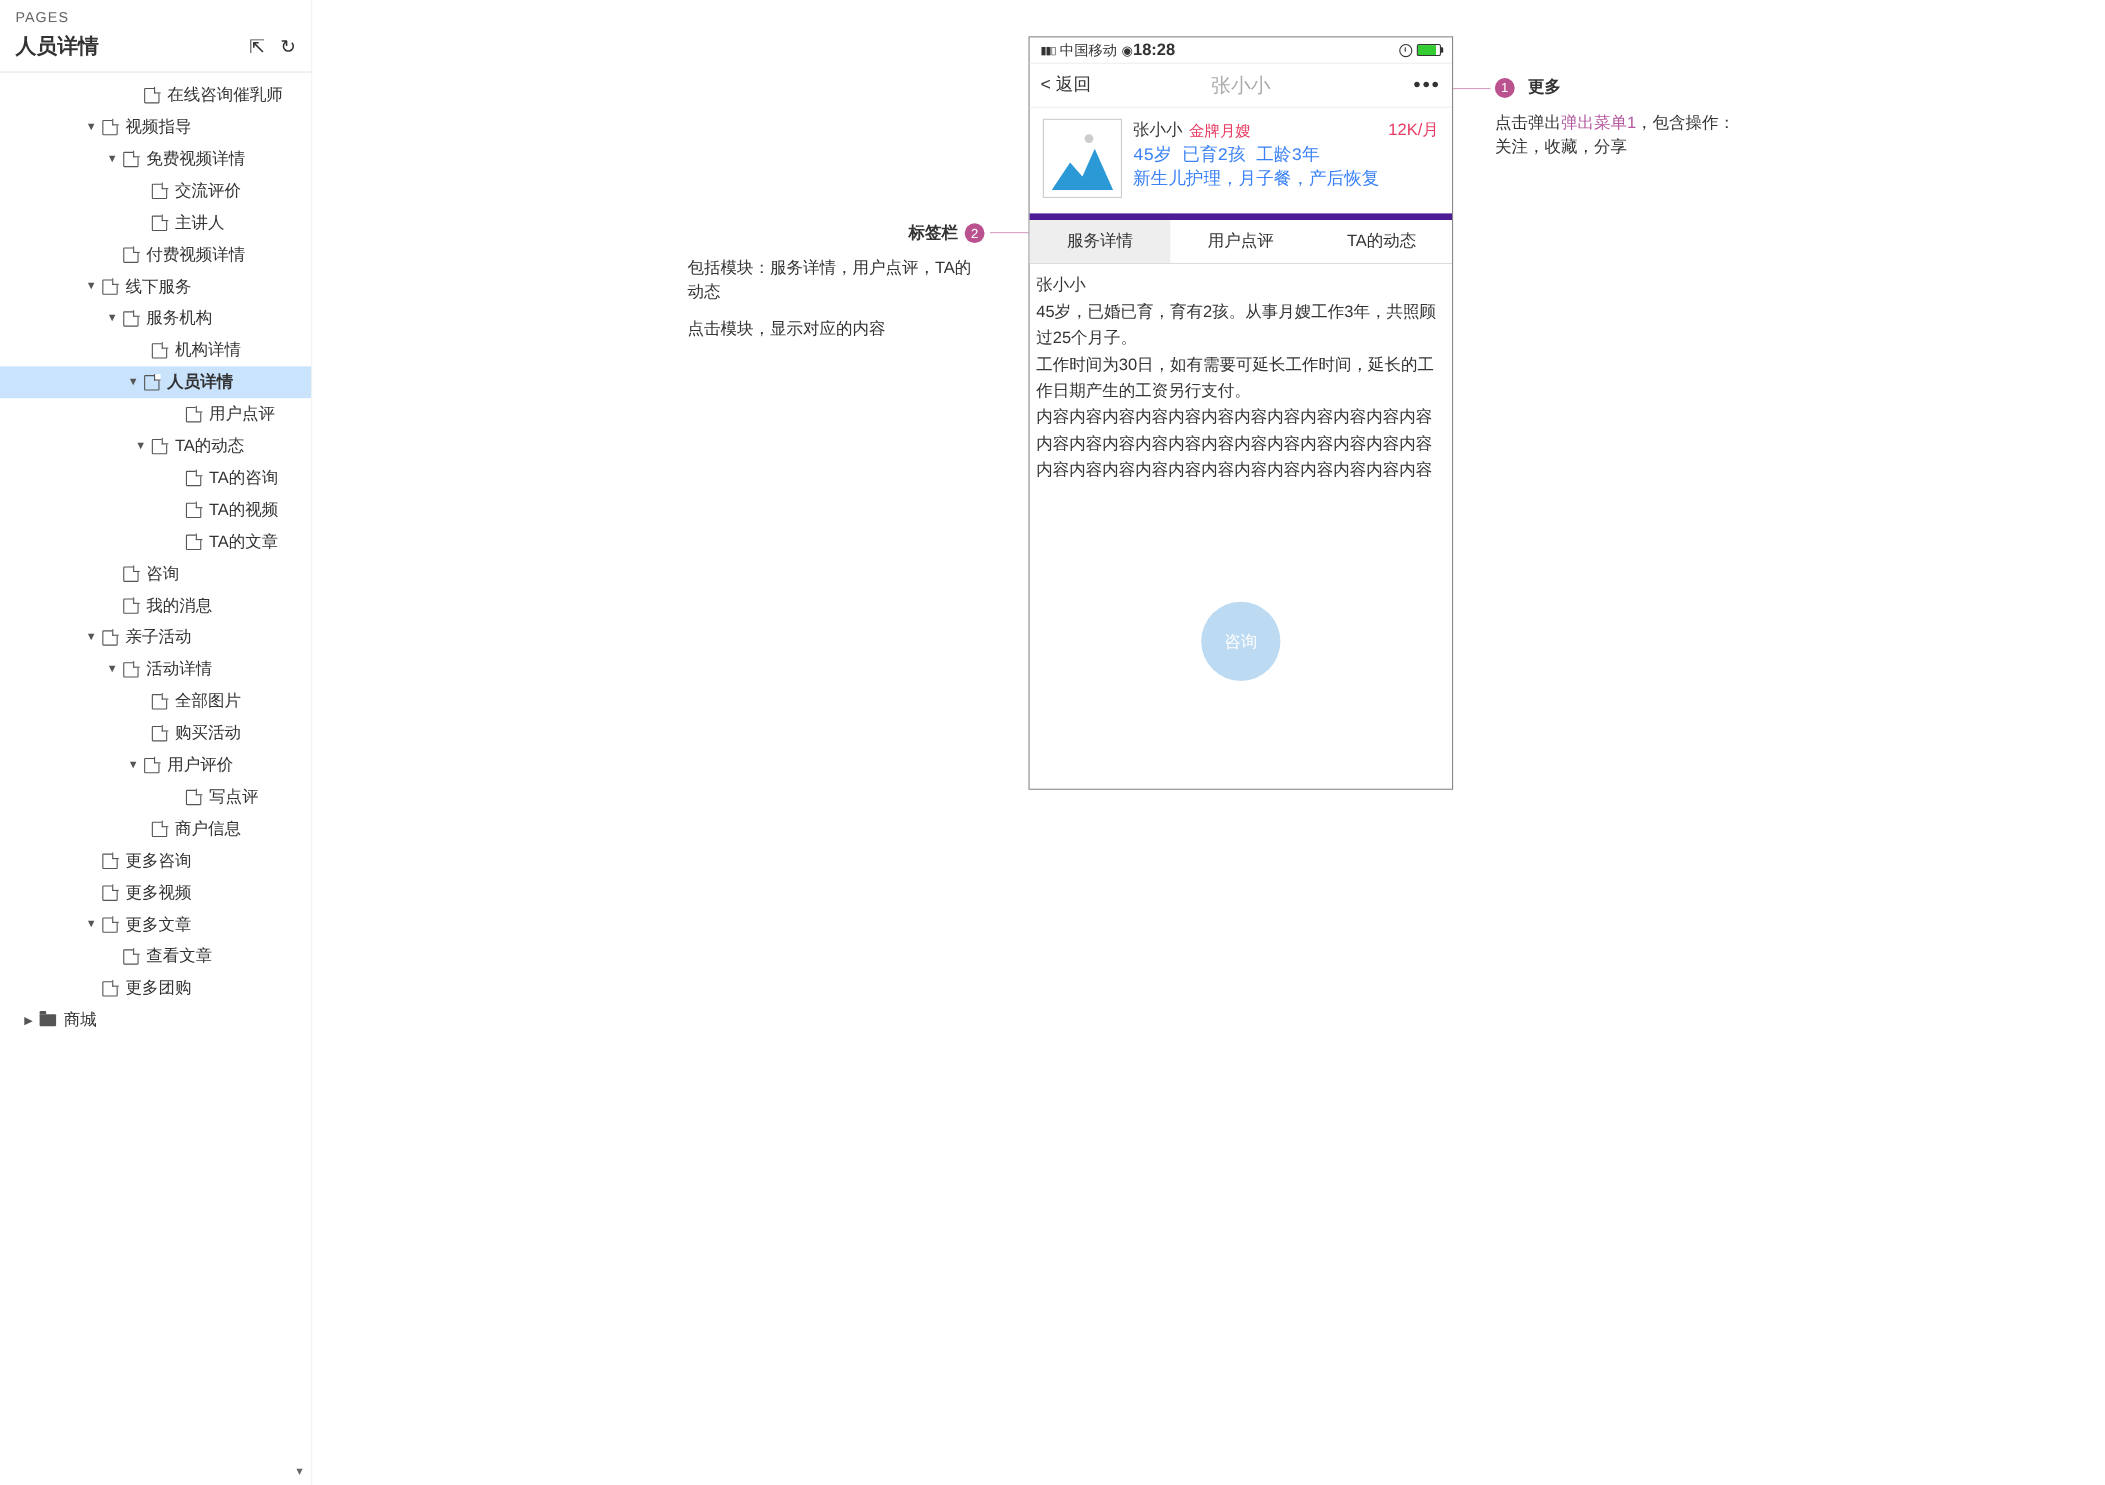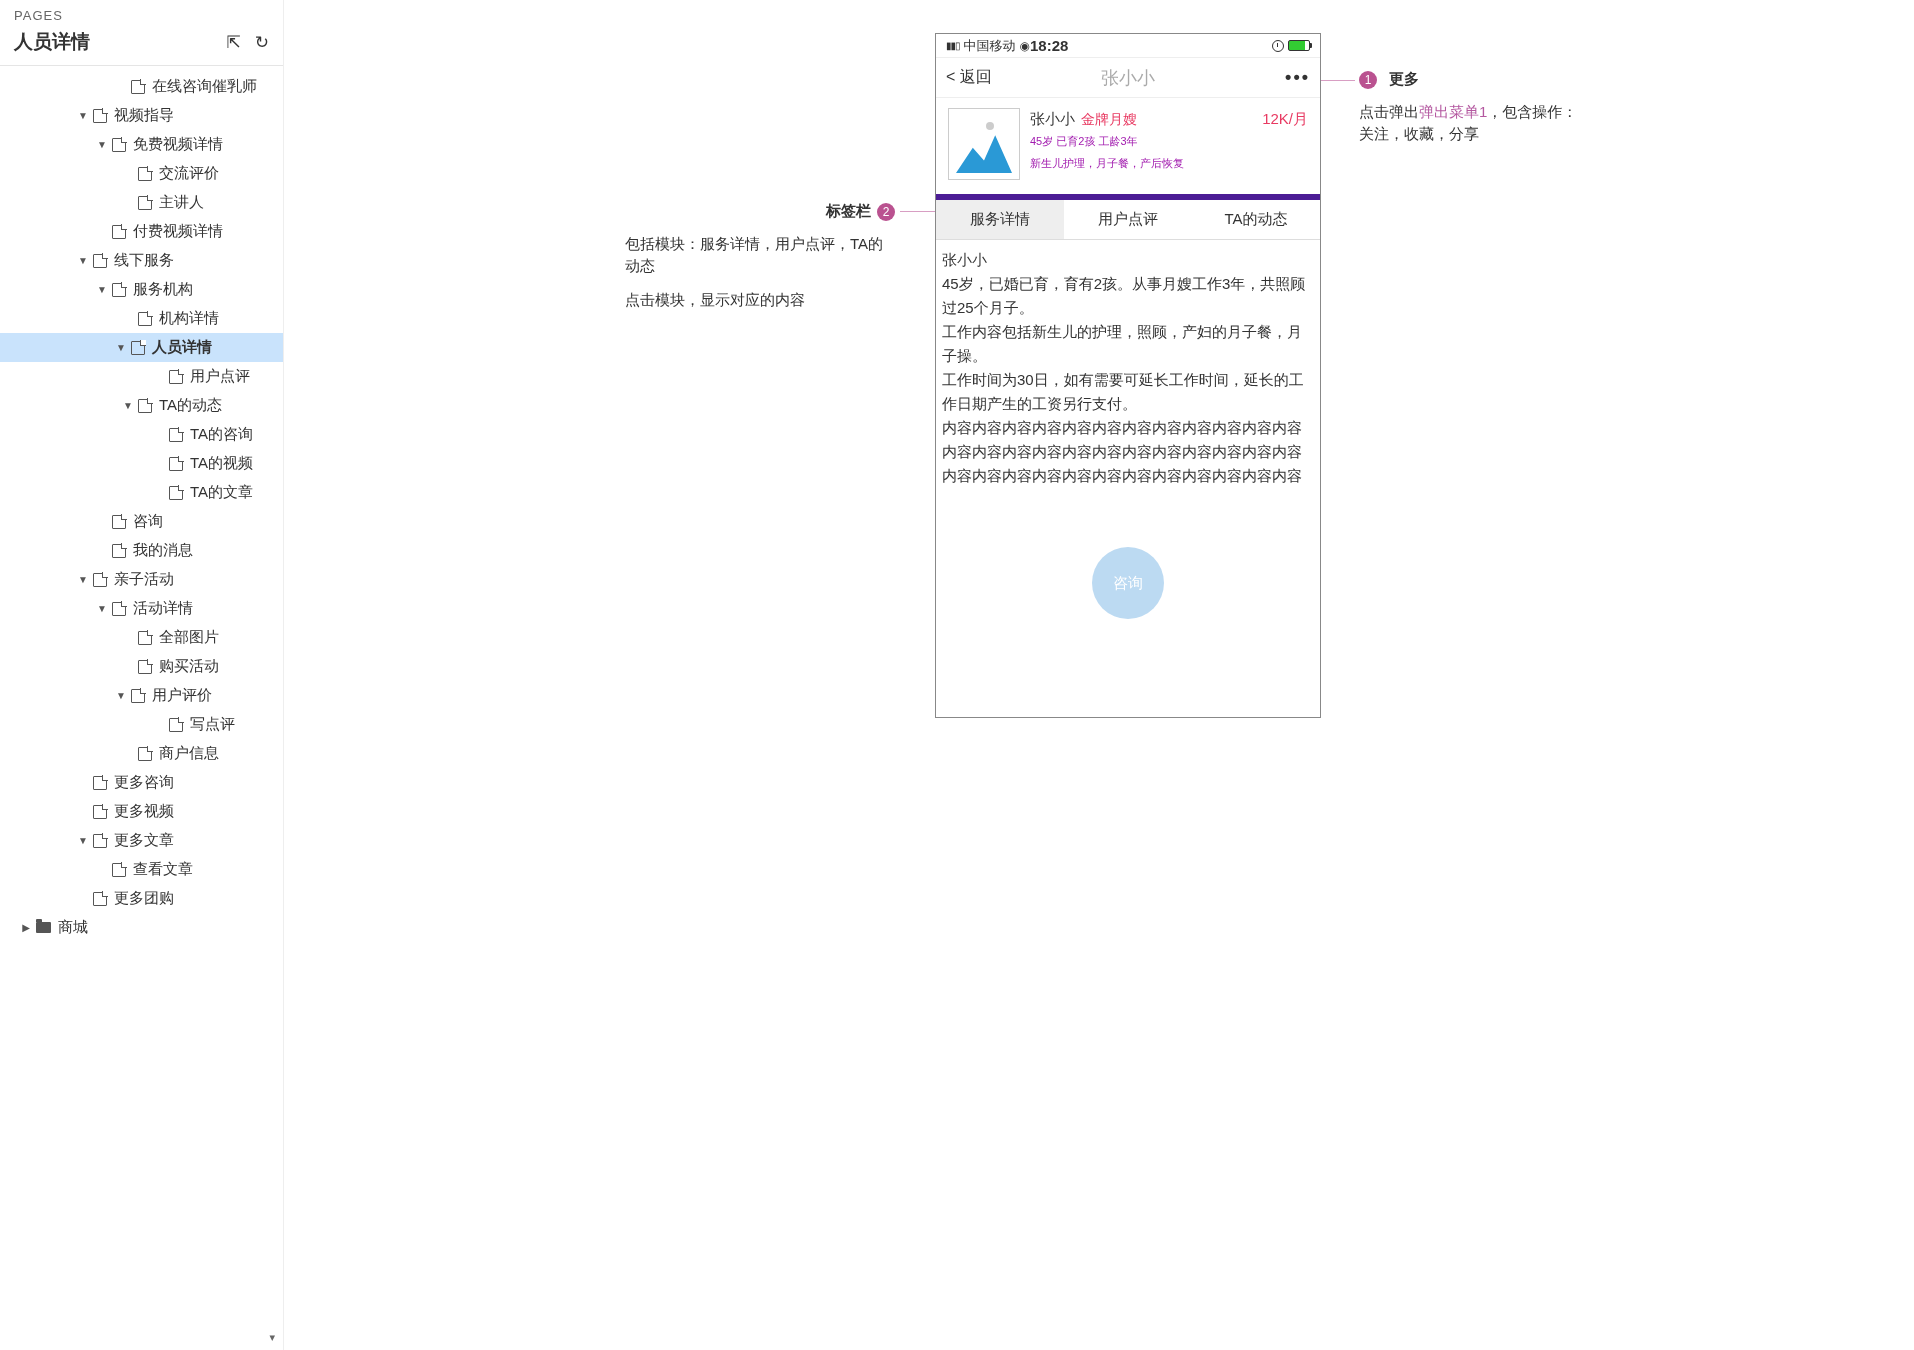--- a/index.html
+++ b/index.html
@@ -57,21 +57,21 @@
   .avatar-box { width: 72px; height: 72px; border: 1px solid #ccc; display: flex; align-items: flex-end; justify-content: center; padding: 6px; margin-right: 10px; flex-shrink: 0; }
   .avatar-img { width: 56px; height: 42px; background: #2a99d6; clip-path: polygon(0 100%, 30% 40%, 50% 70%, 70% 10%, 100% 100%); }
   .avatar-sun { width: 8px; height: 8px; border-radius: 50%; background: #ccc; position: absolute; }
   .avatar-wrap { position: relative; }
   .avatar-wrap .avatar-sun { position: absolute; top: 14px; left: 38px; }
   .profile-info { flex: 1; font-size: 15px; line-height: 22px; }
   .profile-row1 { display: flex; align-items: center; }
   .p-name { color: #333; margin-right: 6px; }
   .p-badge { color: #e83a62; font-size: 14px; }
   .p-price { margin-left: auto; color: #e83a62; font-size: 15px; }
-  .profile-line { color: #a21caf; font-size: 11px; }
+  .profile-line { color: #3b82f6; font-size: 16px; font-family: Liberation Mono, monospace; }
   
   .tabs { display: flex; border-top: 6px solid #4c1d95; border-bottom: 1px solid #ddd; }
   .tab { flex: 1; text-align: center; padding: 10px 0; font-size: 15px; cursor: pointer; }
   .tab.active { background: #eee; }
   
   .detail-body { padding: 8px 6px; font-size: 15px; line-height: 24px; color: #333; word-break: break-all; }
   
   .consult-circle { position: absolute; left: 50%; transform: translateX(-50%); bottom: 98px; width: 72px; height: 72px; border-radius: 50%; background: #bcdaf2; display: flex; align-items: center; justify-content: center; color: #fff; font-size: 15px; cursor: pointer; }
   
   
@@ -300,21 +300,20 @@
       </div>
     </div>
     <div class="tabs">
       <div class="tab active">服务详情</div>
       <div class="tab">用户点评</div>
       <div class="tab">TA的动态</div>
     </div>
     <div class="detail-body" id="detail-body">
         <div>张小小</div>
         <div>45岁，已婚已育，育有2孩。从事月嫂工作3年，共照顾过25个月子。</div>
-        <div>工作内容包括新生儿的护理，照顾，产妇的月子餐，月子操。</div>
         <div>工作时间为30日，如有需要可延长工作时间，延长的工作日期产生的工资另行支付。</div>
         <div>内容内容内容内容内容内容内容内容内容内容内容内容内容内容内容内容内容内容内容内容内容内容内容内容内容内容内容内容内容内容内容内容内容内容内容内容</div>
       </div>
     <div class="consult-circle">咨询</div>
   </div>
 
   <div class="anno anno-left">
     <div class="head">
       <span class="anno-title">标签栏</span>
       <span class="anno-num">2</span>

